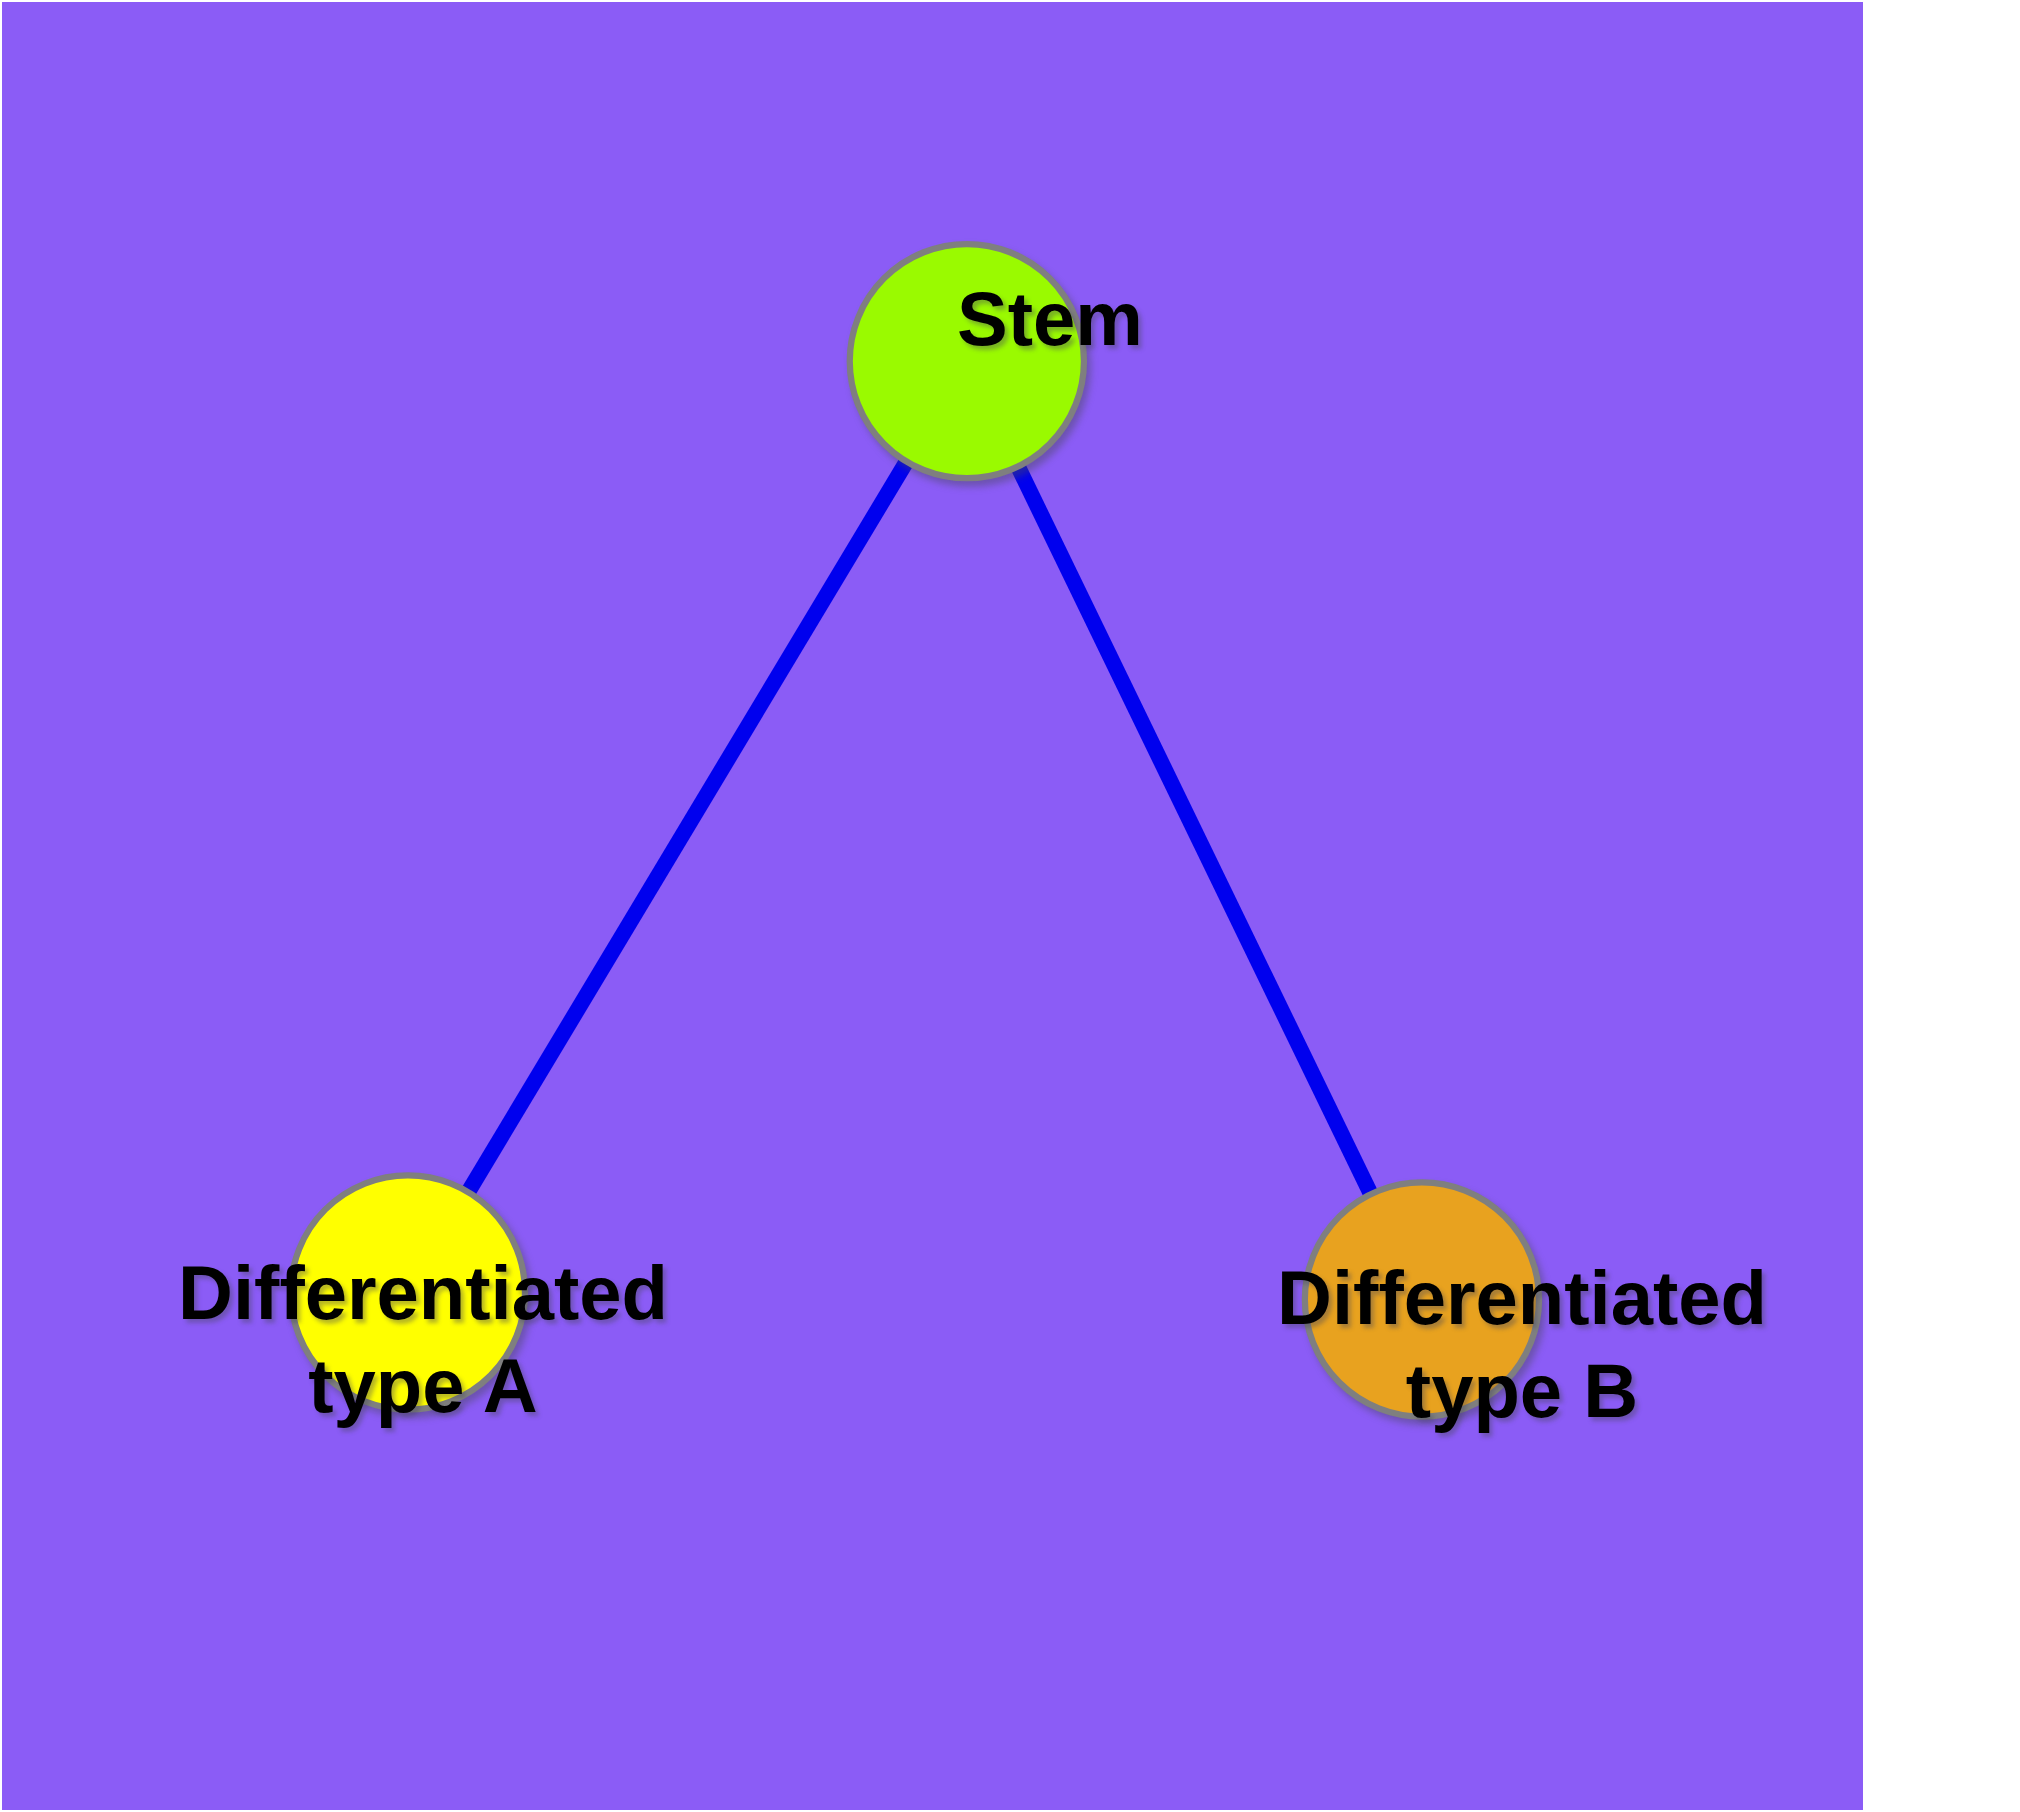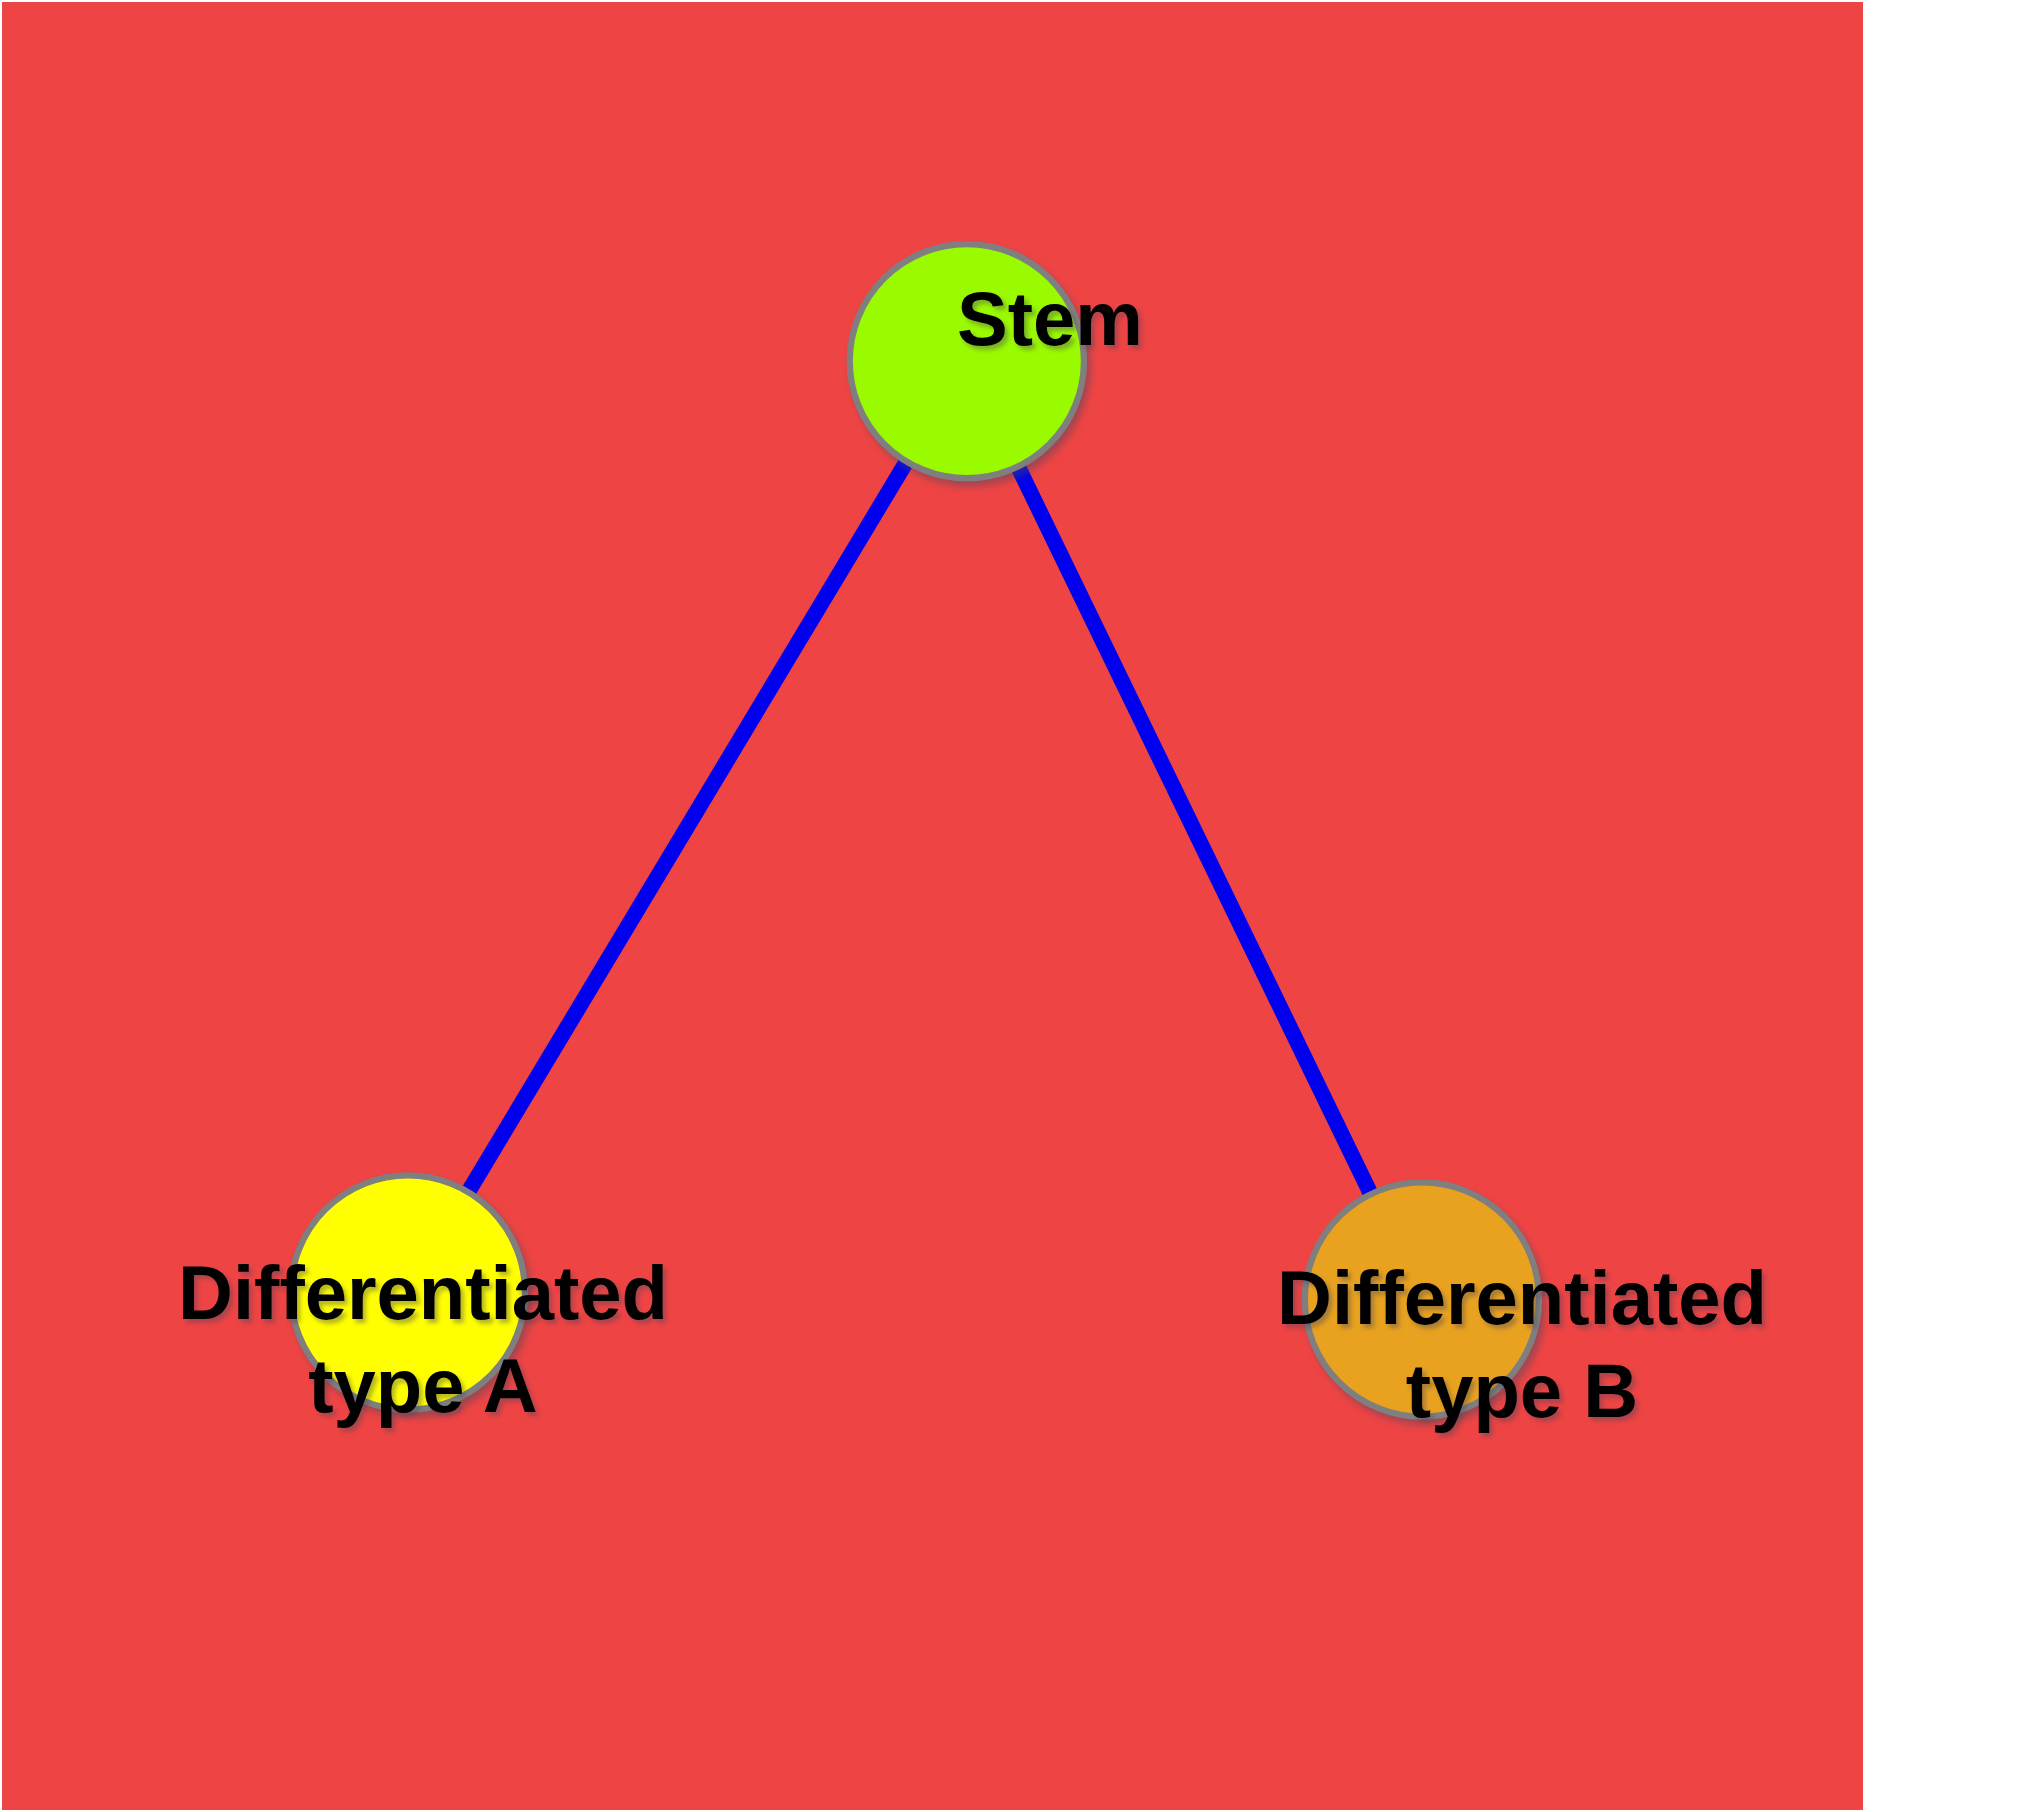--- a/index.html
+++ b/index.html
@@ -39,21 +39,21 @@
     line-height: 93px;
     white-space: pre-line;
     color: #000000;
     text-shadow: 3.4px 4.2px 4.2px rgba(70,70,90,0.40);
     pointer-events: none;
   }
 </style>
 </head>
 <body>
 
-<div class="canvas" style="width: 1865px; height: 1812px; background: #ef4444; border-color: rgb(255, 255, 255);">
+<div class="canvas" style="width: 1865px; height: 1812px; background: #8b5cf6; border-color: rgb(255, 255, 255);">
   <svg id="graph-svg" xmlns="http://www.w3.org/2000/svg" viewBox="0 0 2384 2138">
       <line x1="1236" y1="371" x2="520" y2="1564" stroke="#0000EE" stroke-width="20" class="edge-line"></line>
       <line x1="1236" y1="371" x2="1819" y2="1573" stroke="#0000EE" stroke-width="20" class="edge-line"></line>
       <circle cx="1236" cy="371" r="150" fill="#9AFA00" stroke="#7F7F7F" stroke-width="8" class="node-circle"></circle>
       <circle cx="520" cy="1564" r="150" fill="#FFFF00" stroke="#7F7F7F" stroke-width="8" class="node-circle"></circle>
       <circle cx="1819" cy="1573" r="150" fill="#E8A21F" stroke="#7F7F7F" stroke-width="8" class="node-circle"></circle>
     </svg>
   <div class="node-label" style="left: 1048px; top: 316px; color: rgb(0, 0, 0);">Stem</div>
   <div class="node-label" style="left: 421px; top: 1337px; color: rgb(0, 0, 0);">Differentiated
 type A</div>

